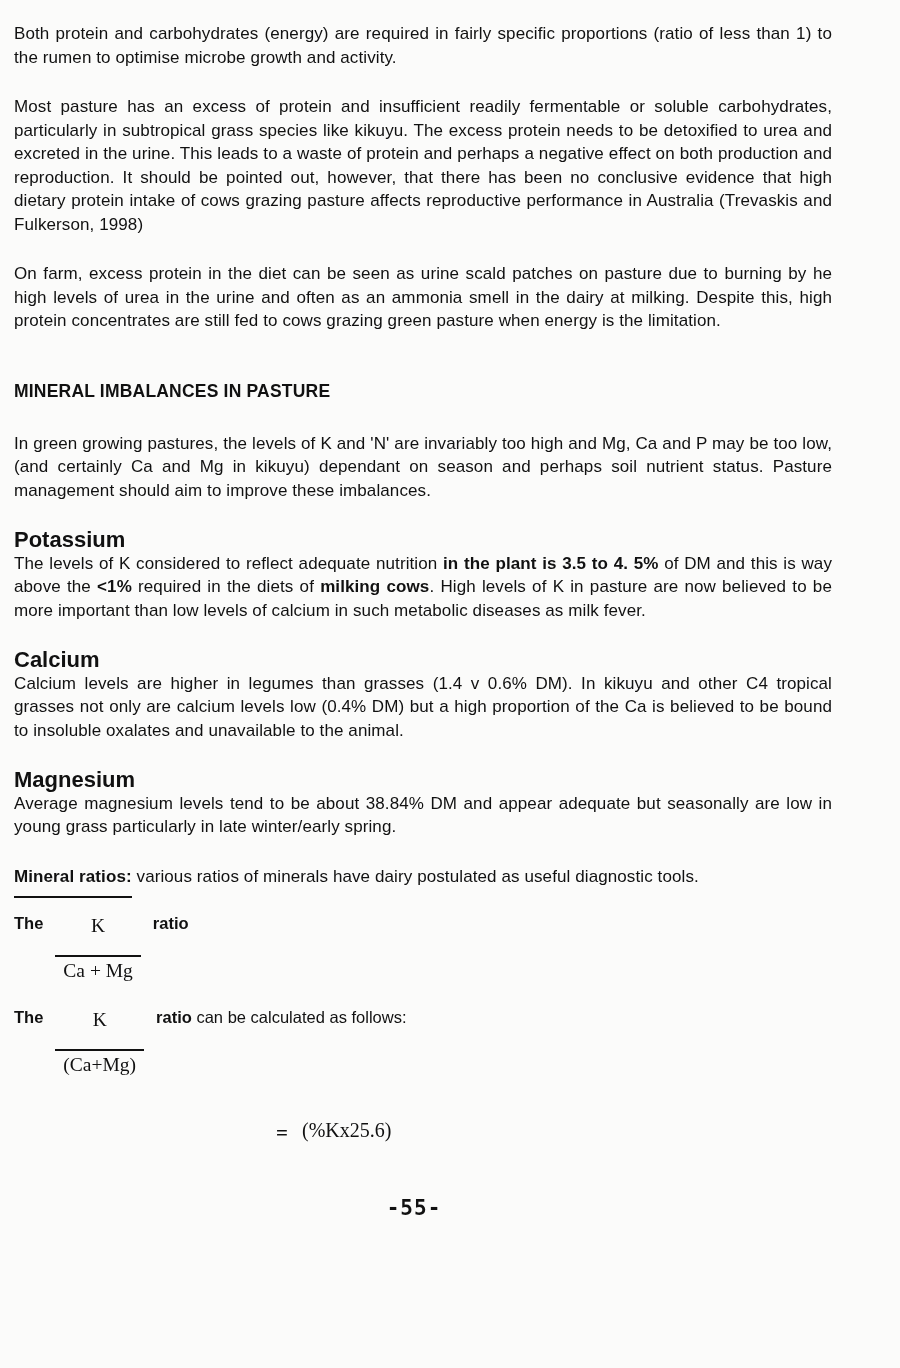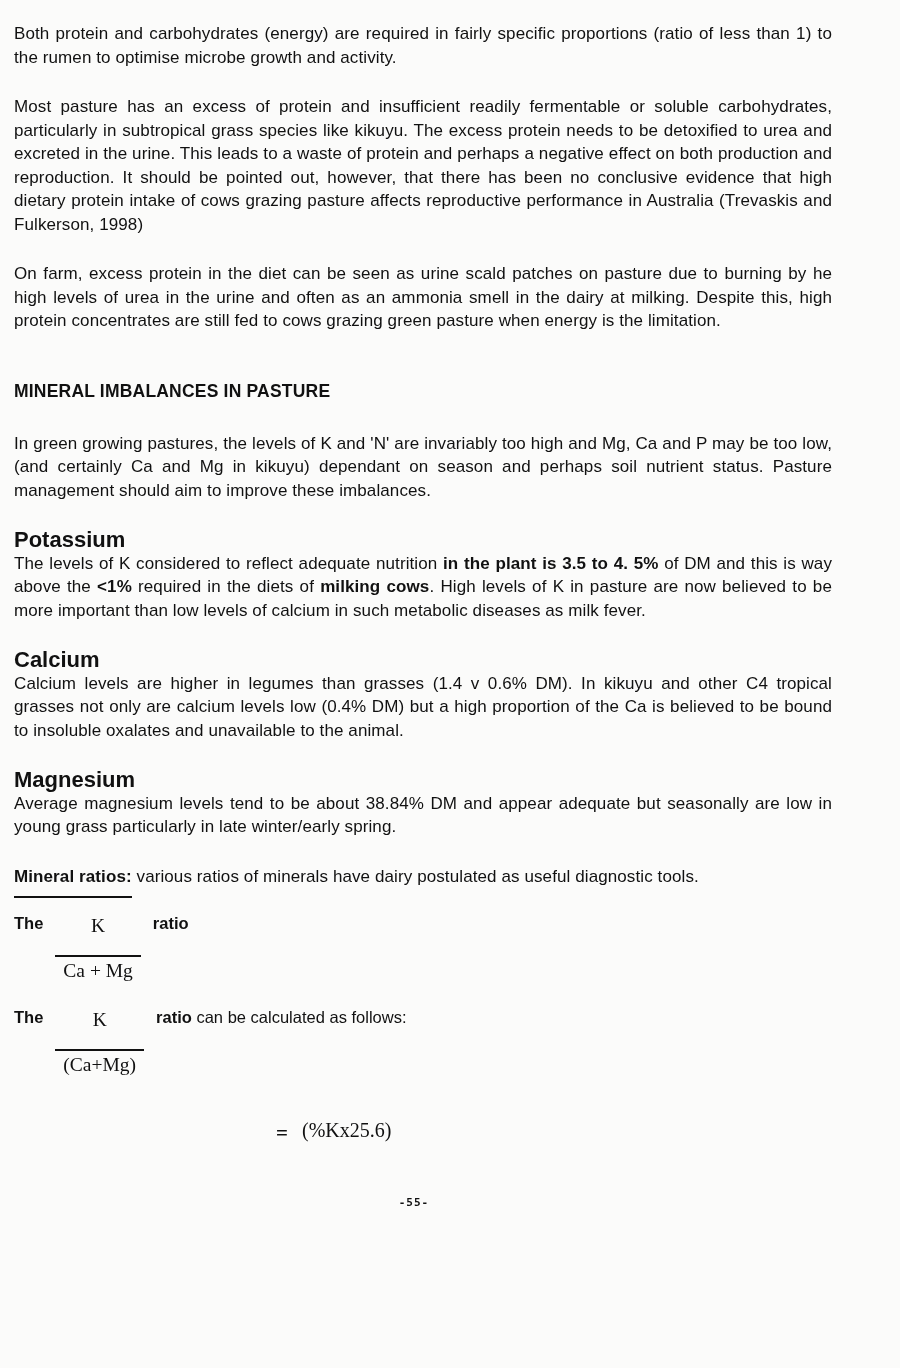--- a/index.html
+++ b/index.html
@@ -70,21 +70,21 @@
   }
   .equation-row .equals { font-weight: bold; font-size: 21px; }
   .equation-row .fraction { font-size: 20px; }
   .equation-row .fraction .num { padding-bottom: 7px; }
   .equation-row .fraction .den { padding-top: 4px; }
   .page-number {
     margin: 46px 0 0 0;
     width: 800px;
     text-align: center;
     font-family: "DejaVu Sans Mono", monospace;
-    font-size: 11px;
+    font-size: 21px;
     font-weight: bold;
     letter-spacing: 1px;
   }
   .spacer-after-ratios { margin-top: 8px; }
 </style>
 </head>
 <body>
 
 <div class="page">
 

